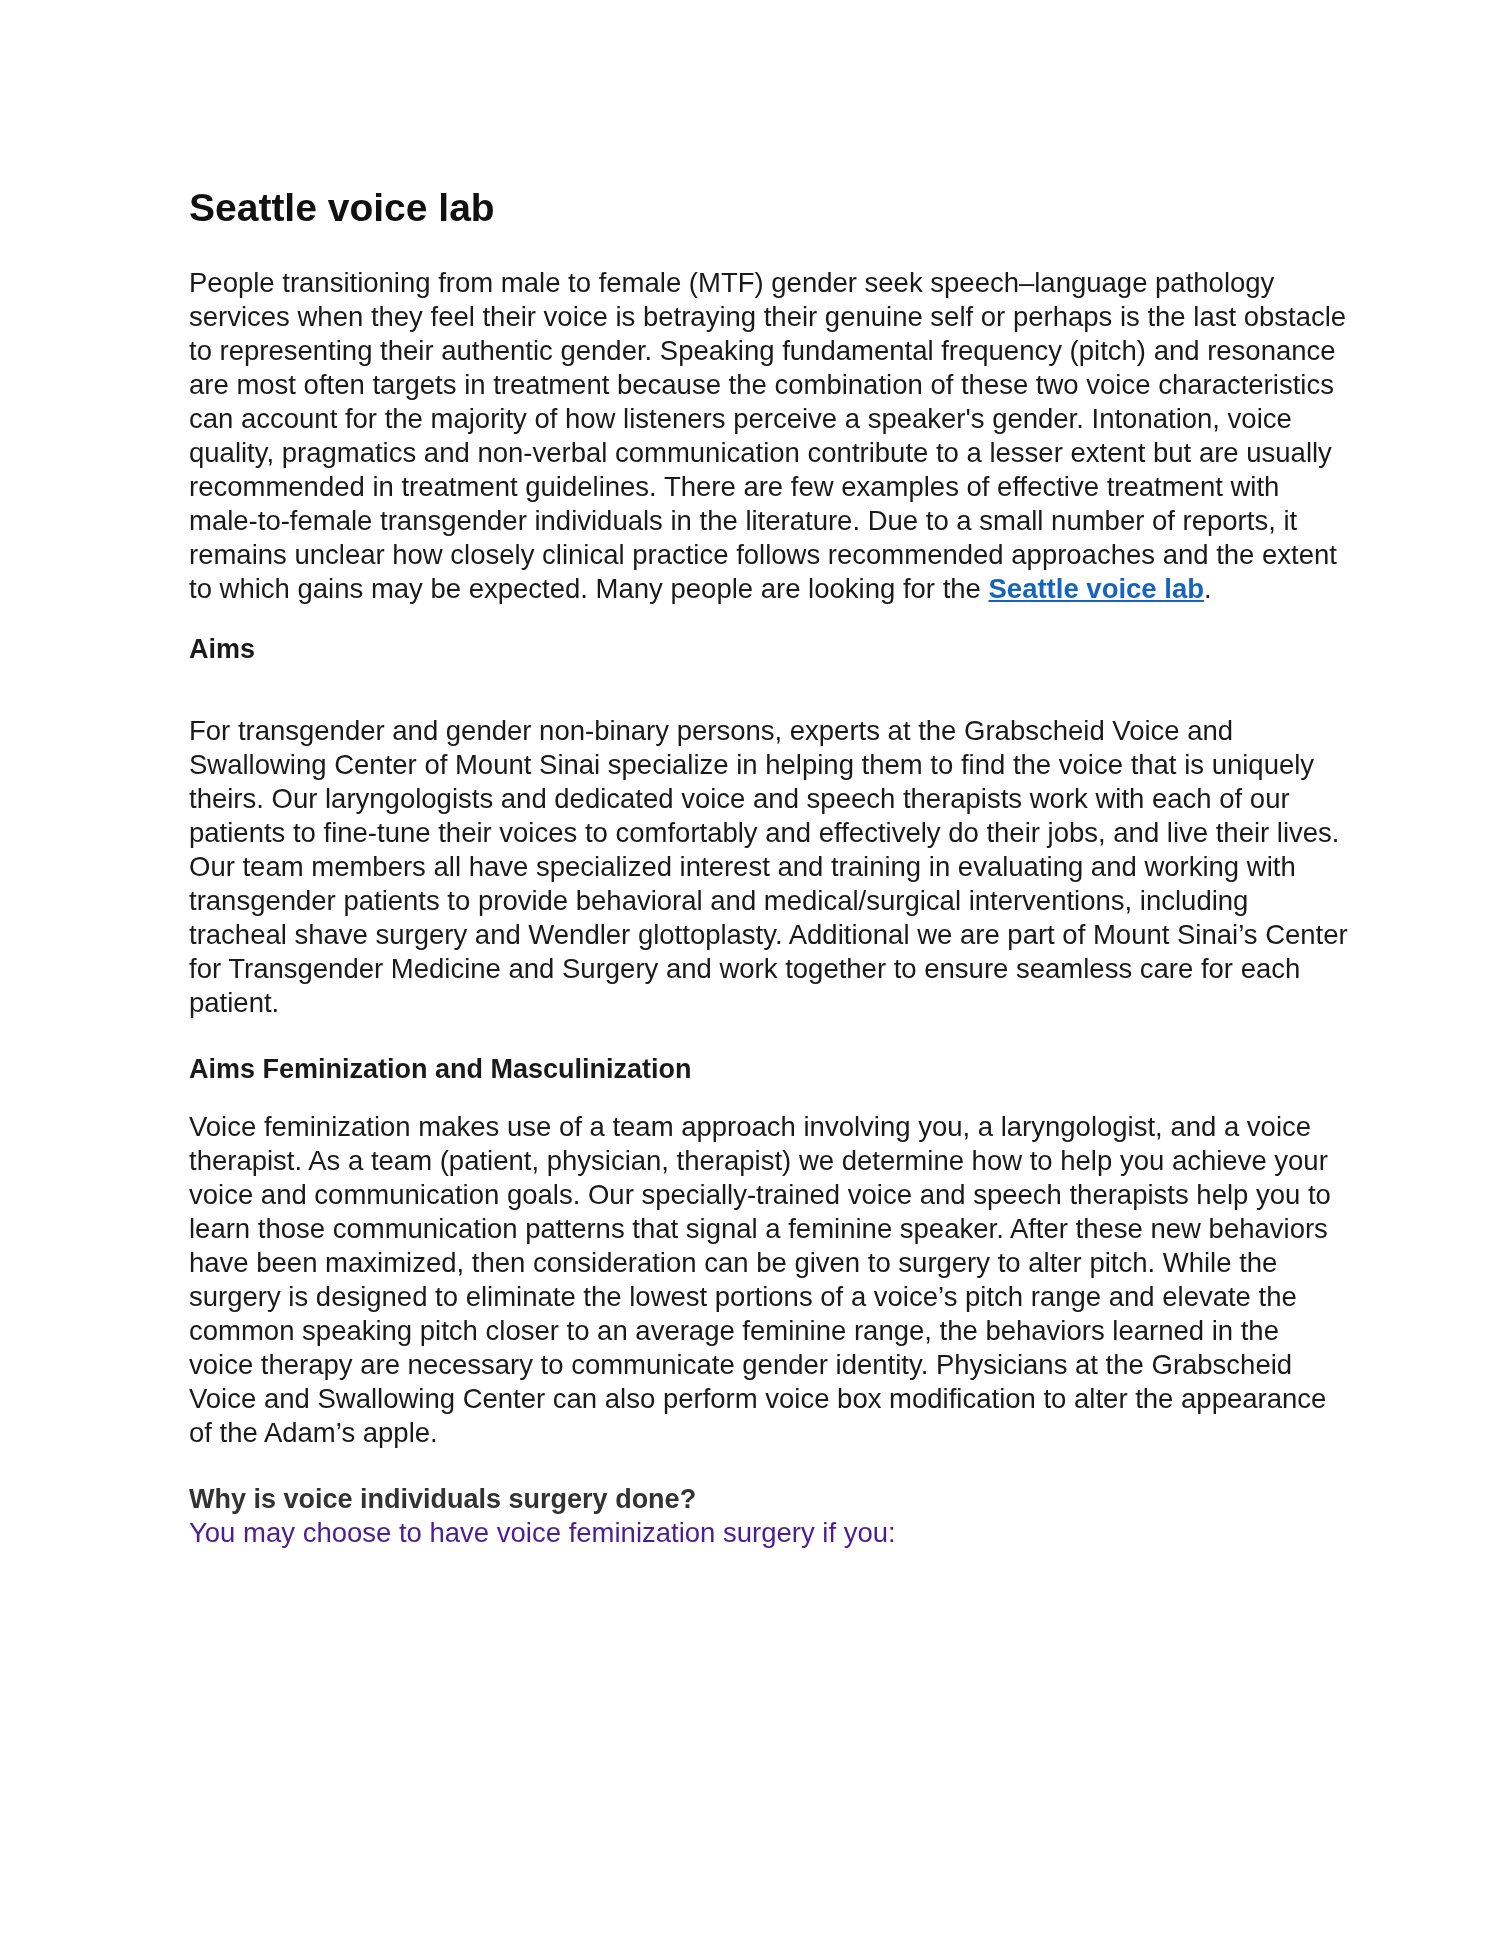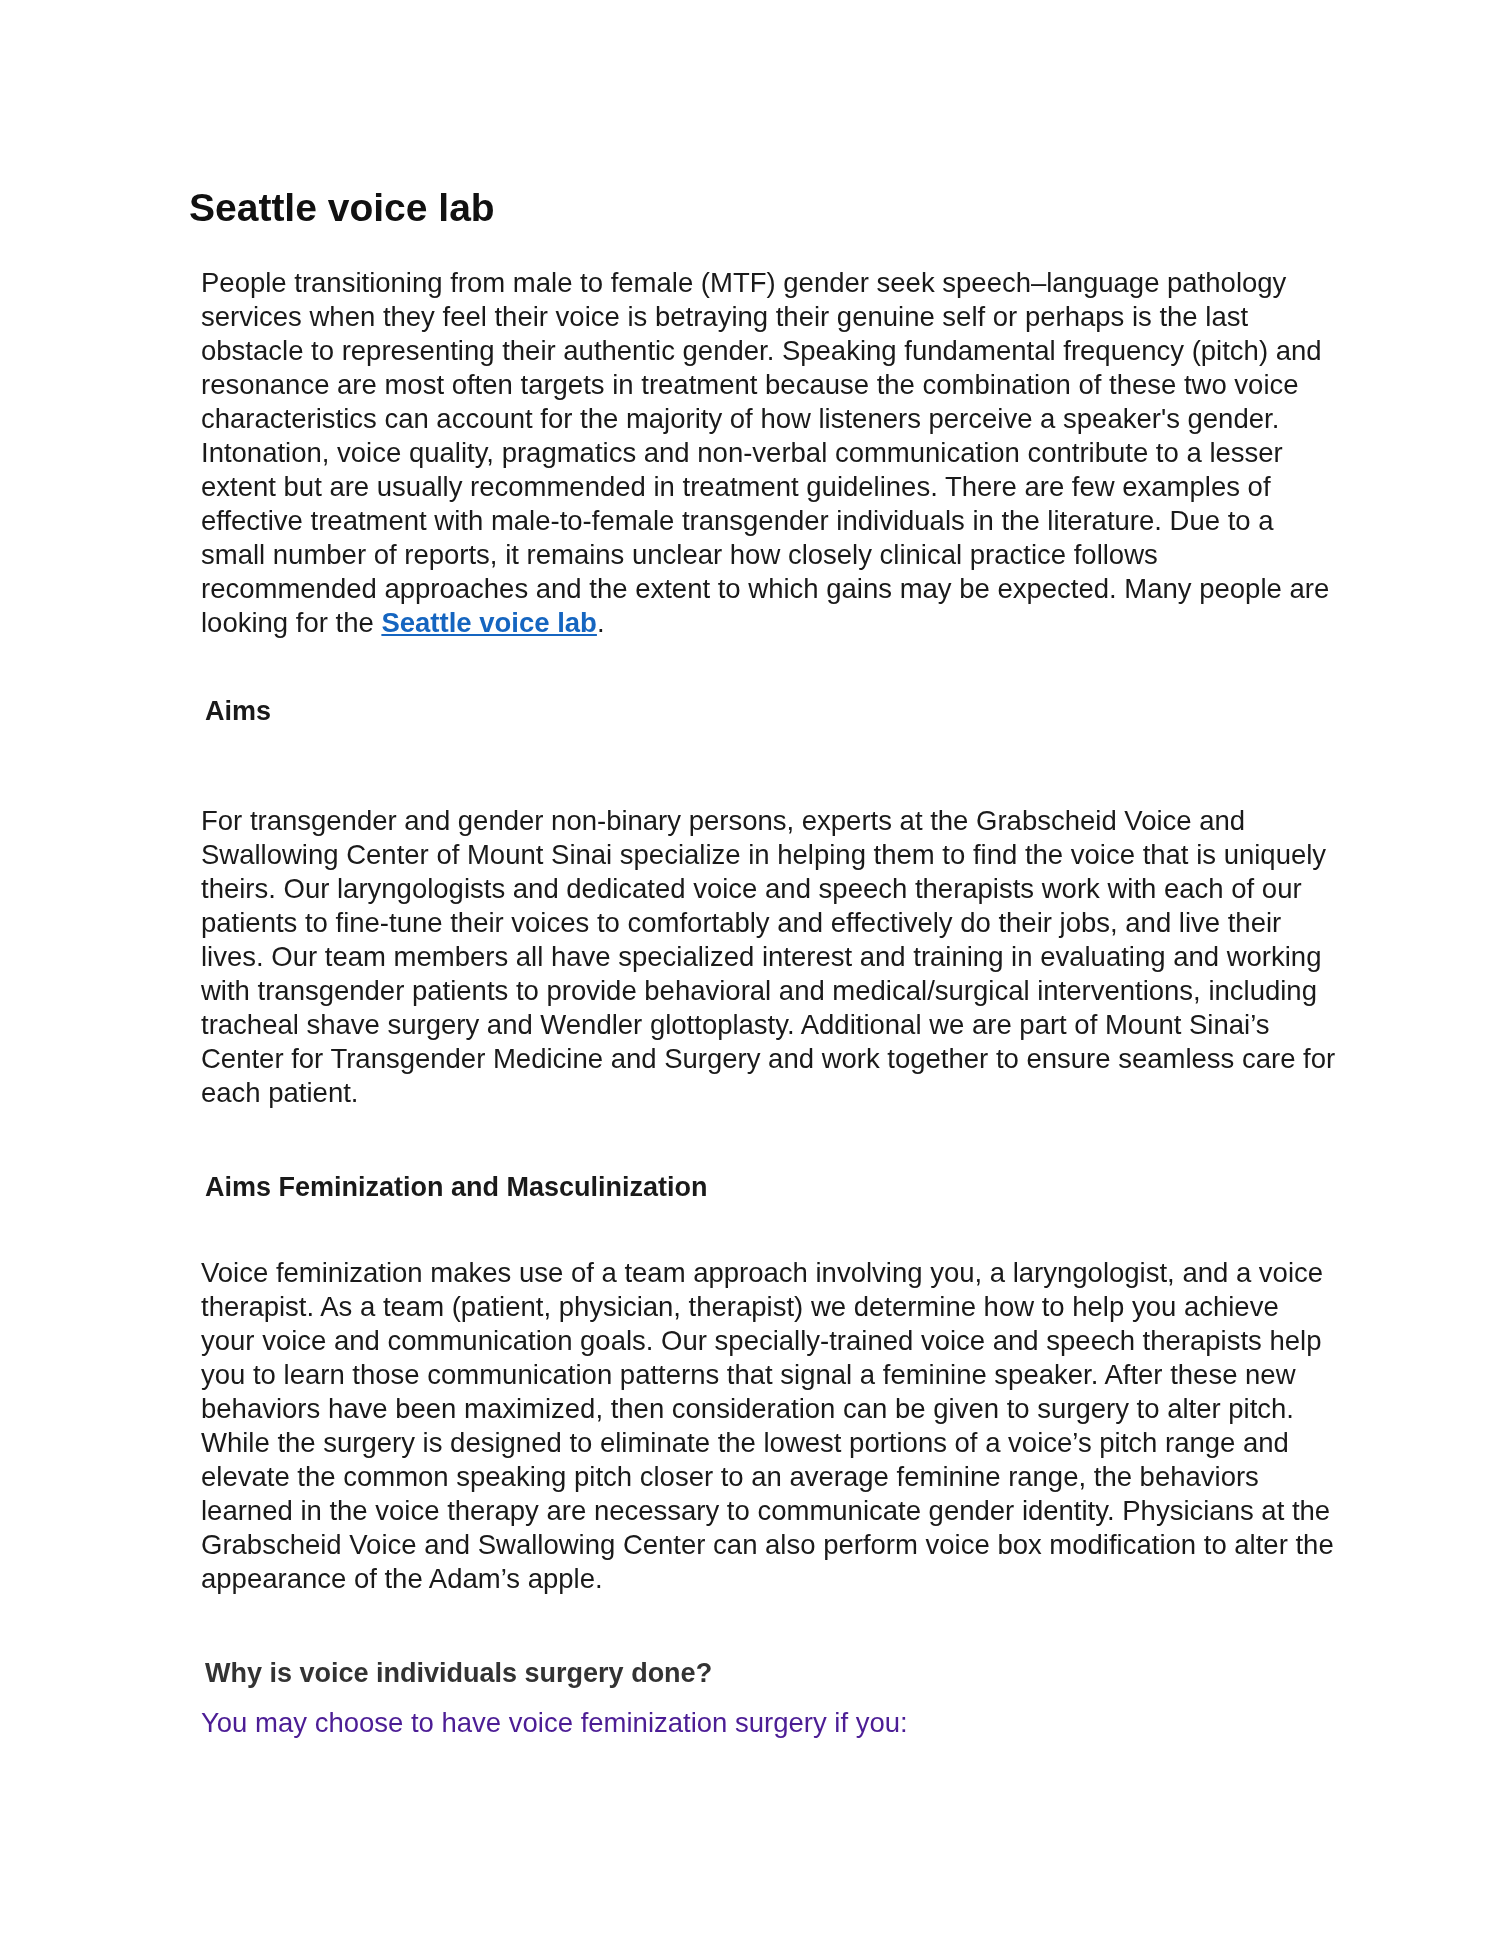--- a/index.html
+++ b/index.html
@@ -1,21 +1,21 @@
 <!DOCTYPE html>
 <html><head>
 <meta charset="utf-8">
 <style>
   html, body { margin: 0; padding: 0; background: #ffffff; }
   body { width: 1500px; height: 1942px; position: relative; overflow: hidden;
          font-family: "Liberation Sans", sans-serif; color: #1a1a1a; }
   .page { position: absolute; left: 189px; top: 180px; width: 1160px; }
   h1 { font-size: 39px; font-weight: bold; margin: 0 0 30px 0; line-height: 56px; color: #111; }
-  h2 { font-size: 27px; font-weight: bold; margin: 16px; line-height: 34px; color: #1a1a1a; }
-  p { font-size: 27.5px; line-height: 34px; margin: 12px; }
+  h2 { font-size: 27px; font-weight: bold; margin: 0; line-height: 34px; color: #1a1a1a; }
+  p { font-size: 27.5px; line-height: 34px; margin: 0; }
   .link { color: #1565c0; font-weight: bold; text-decoration: underline; }
   .gap1 { height: 26px; }
   .gap2 { height: 24px; }
   .gap3 { height: 32px; }
   .why h2 { color: #333; }
   .why p { color: #4c1d95; }
 </style>
 </head>
 <body>
 

